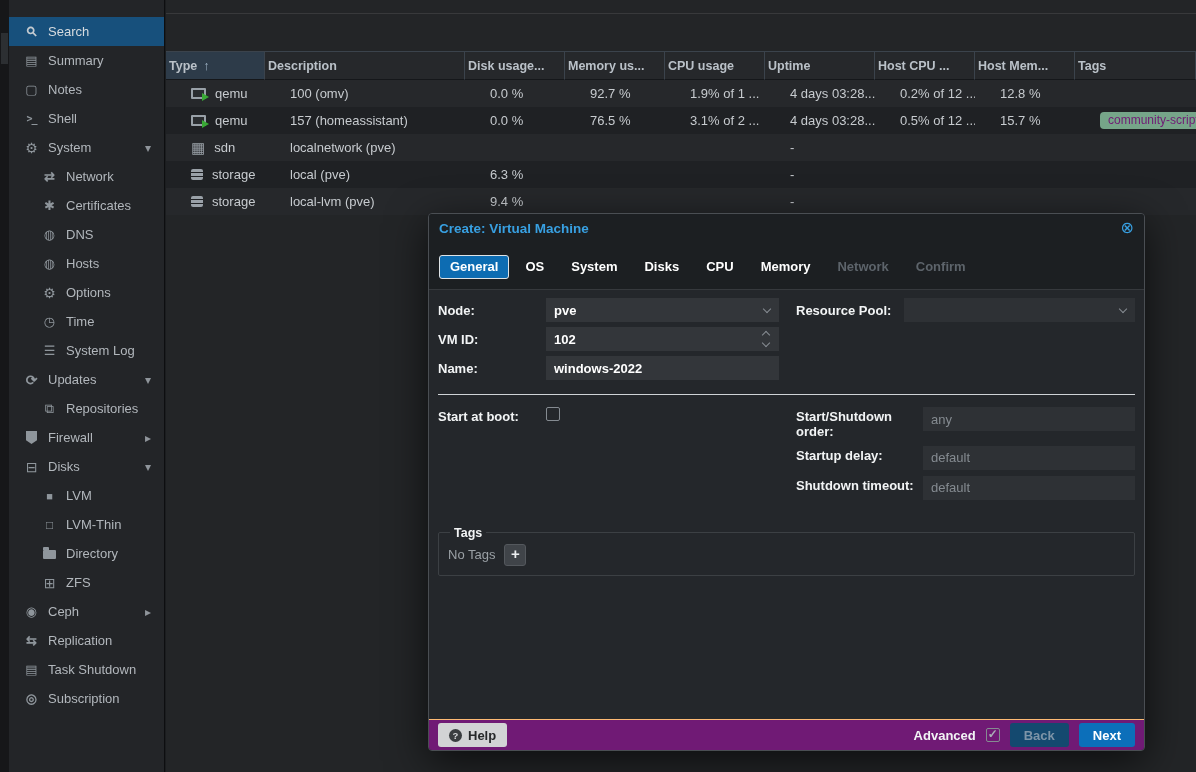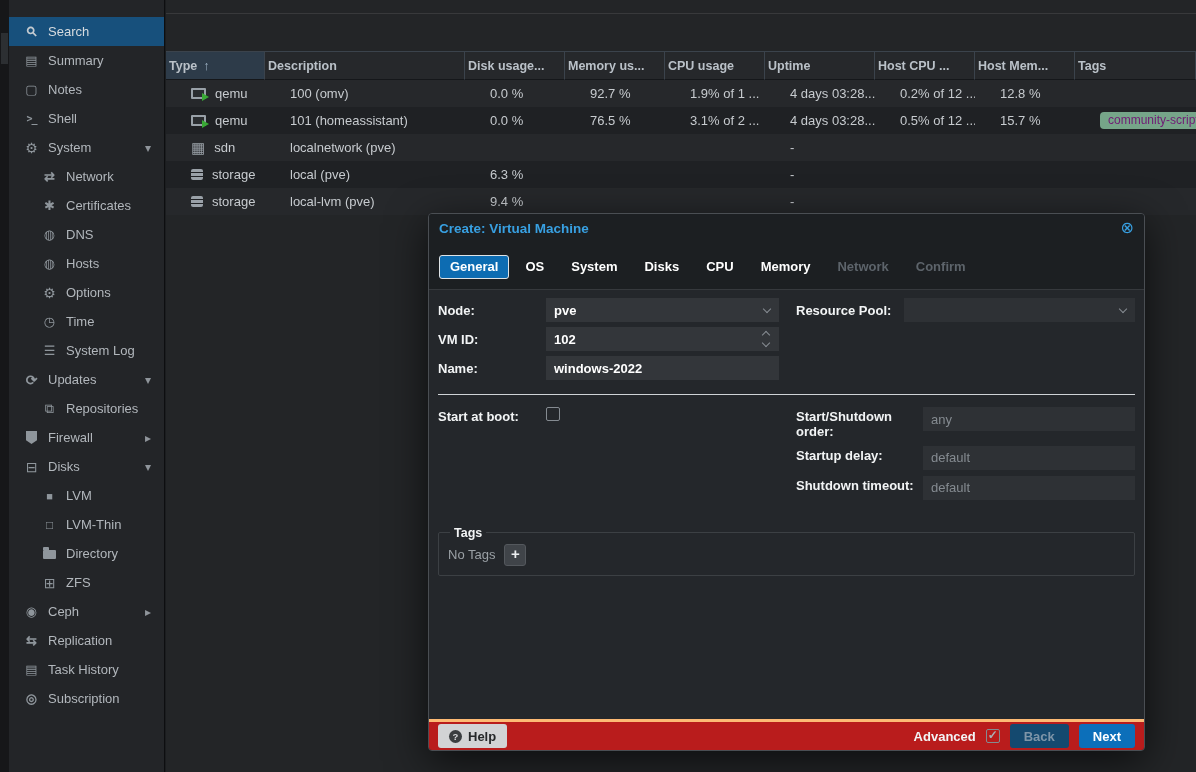--- a/index.html
+++ b/index.html
@@ -111,21 +111,21 @@
   .checkbox { width:14px; height:14px; border:1px solid #858b91; border-radius:2px; background:transparent; position:relative; cursor:pointer; flex:none; }
   .checkbox.checked::after { content:"✓"; position:absolute; left:1px; top:-2px; color:#aab1b7; font-size:12px; font-weight:bold; }
 
   fieldset.tags-fs { margin-top:20px; border:1px solid #3c4044; border-radius:2px; padding:4px 9px 9px; }
   fieldset.tags-fs legend { color:#f2f4f5; font-size:12.5px; font-weight:bold; padding:0 4px; margin-left:2px; }
   .tags-inner { display:flex; align-items:center; gap:9px; }
   .no-tags { color:#9aa0a5; font-size:13px; }
   .plus-btn { width:22px; height:22px; background:#404449; border:1px solid #54585d; border-radius:3px; color:#eceef0; font-size:15px; font-weight:bold; display:flex; align-items:center; justify-content:center; cursor:pointer; line-height:1; }
   .plus-btn::before { content:"+"; margin-top:-2px; }
 
-  .dlg-foot { position:absolute; left:0; right:0; bottom:0; height:31px; background:#b91c1c; border-top:3px solid #fdba74; display:flex; align-items:center; padding:0 9px; }
+  .dlg-foot { position:absolute; left:0; right:0; bottom:0; height:31px; background:#701a75; border-top:1px solid #fdba74; display:flex; align-items:center; padding:0 9px; }
   .btn { height:24px; border-radius:3px; font-size:13px; font-weight:bold; display:flex; align-items:center; justify-content:center; cursor:pointer; }
   .btn-help { background:#d2d3d5; color:#26282a; padding:0 11px; gap:6px; }
   .help-q { width:13px; height:13px; border-radius:50%; background:#3a3d40; color:#d8d9db; font-size:9.5px; font-weight:bold; display:flex; align-items:center; justify-content:center; }
   .help-q::before { content:"?"; }
   .foot-right { margin-left:auto; display:flex; align-items:center; gap:10px; }
   .adv-label { color:#f2f4f5; font-size:13px; font-weight:bold; }
   .btn-back { background:#14496f; color:#7e95a8; padding:0 14px; }
   .btn-next { background:#0c6fba; color:#ffffff; padding:0 14px; }
 </style>
 </head>
@@ -225,21 +225,21 @@
     <div class="nav-item caret-right">
       <span class="nicn i-ceph"></span>
       <span class="nlabel">Ceph</span>
     </div>
     <div class="nav-item">
       <span class="nicn i-repl"></span>
       <span class="nlabel">Replication</span>
     </div>
     <div class="nav-item">
       <span class="nicn i-task"></span>
-      <span class="nlabel">Task History</span>
+      <span class="nlabel">Task Shutdown</span>
     </div>
     <div class="nav-item">
       <span class="nicn i-sub"></span>
       <span class="nlabel">Subscription</span>
     </div>
   </div>
 
   <div class="main">
     <div class="main-topline"></div>
 
@@ -287,21 +287,21 @@
         <div class="cell c6">0.2% of 12 ...</div>
         <div class="cell c7">12.8 %</div>
         <div class="cell c8"></div>
       </div>
 
       <div class="g-row even">
         <div class="cell c0">
             <span class="t-ic t-vm"></span>
             <span>qemu</span>
           </div>
-        <div class="cell c1">101 (homeassistant)</div>
+        <div class="cell c1">157 (homeassistant)</div>
         <div class="cell c2">0.0 %</div>
         <div class="cell c3">76.5 %</div>
         <div class="cell c4">3.1% of 2 ...</div>
         <div class="cell c5">4 days 03:28...</div>
         <div class="cell c6">0.5% of 12 ...</div>
         <div class="cell c7">15.7 %</div>
         <div class="cell c8">
             <span class="tag-badge">community-script</span>
           </div>
       </div>

